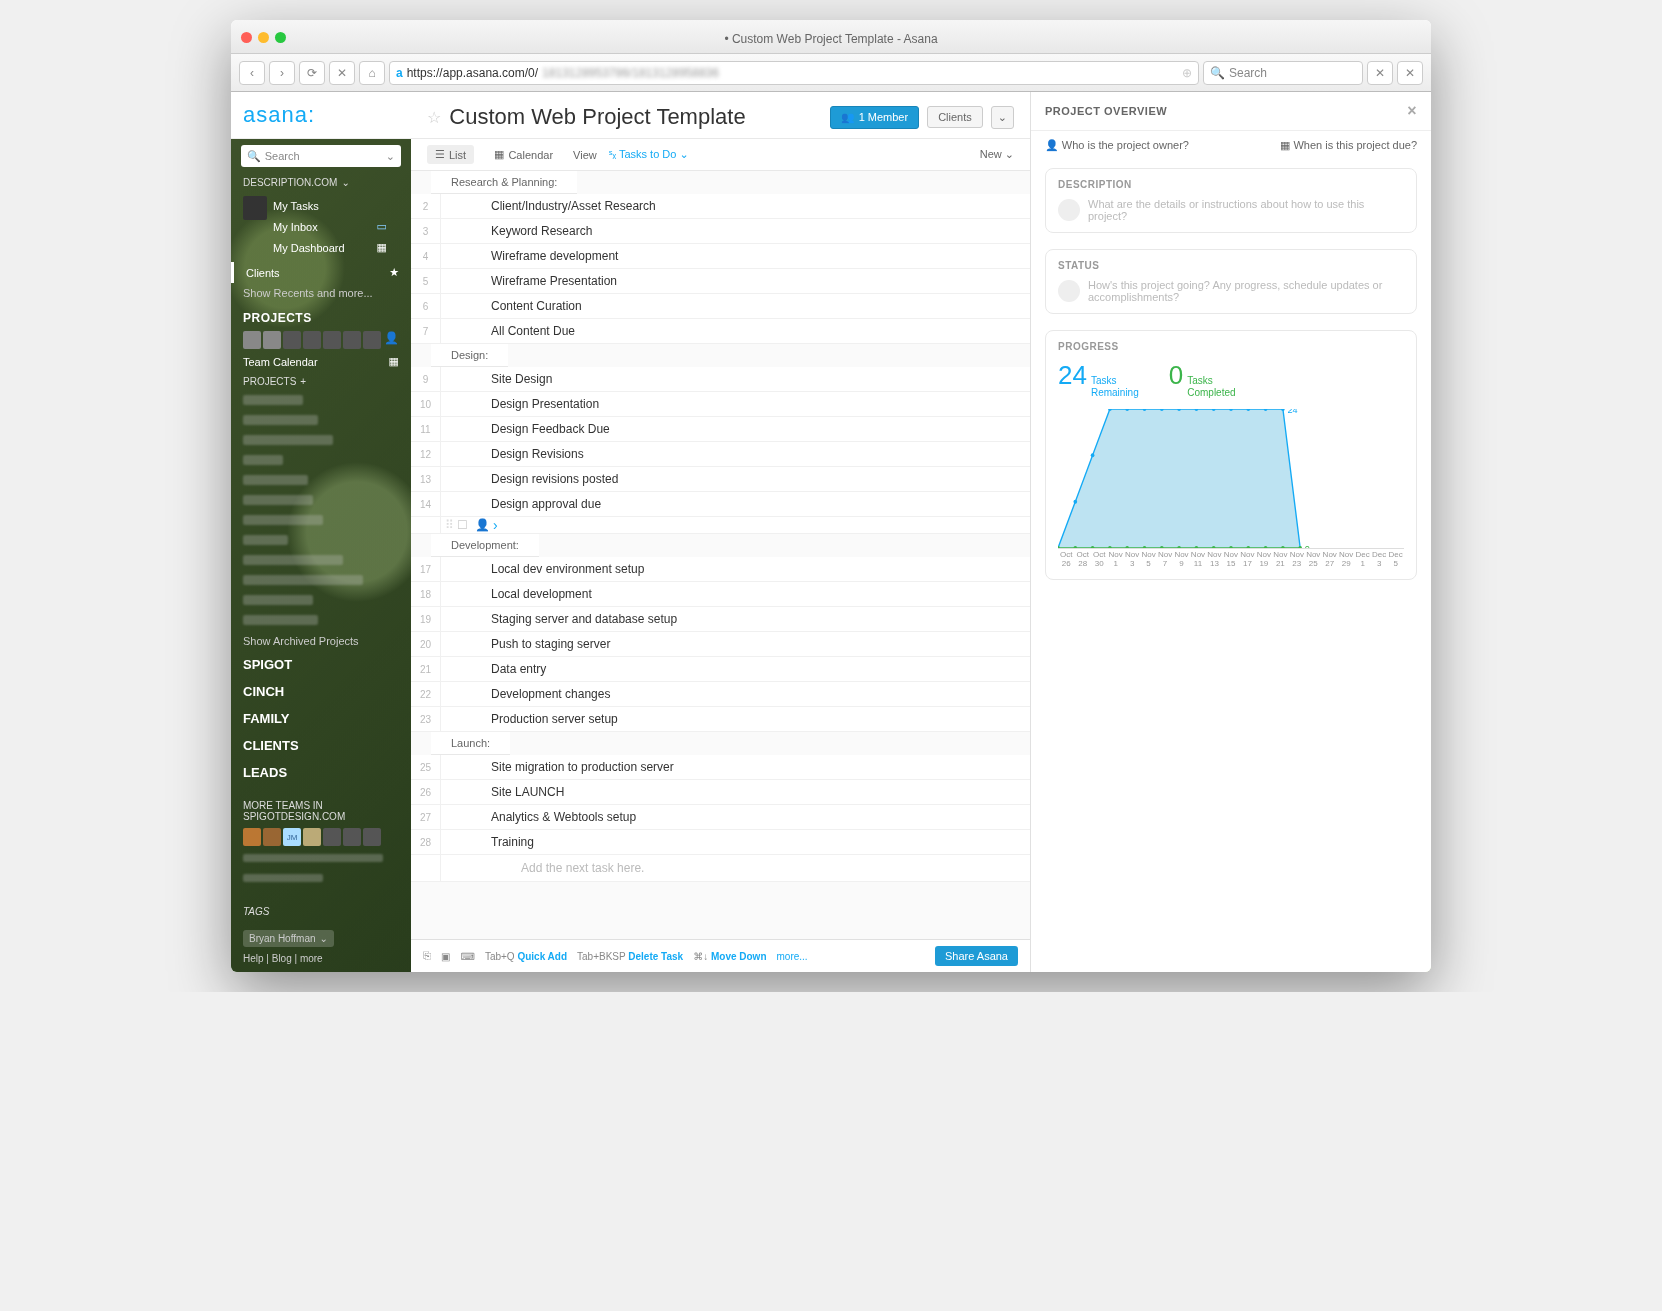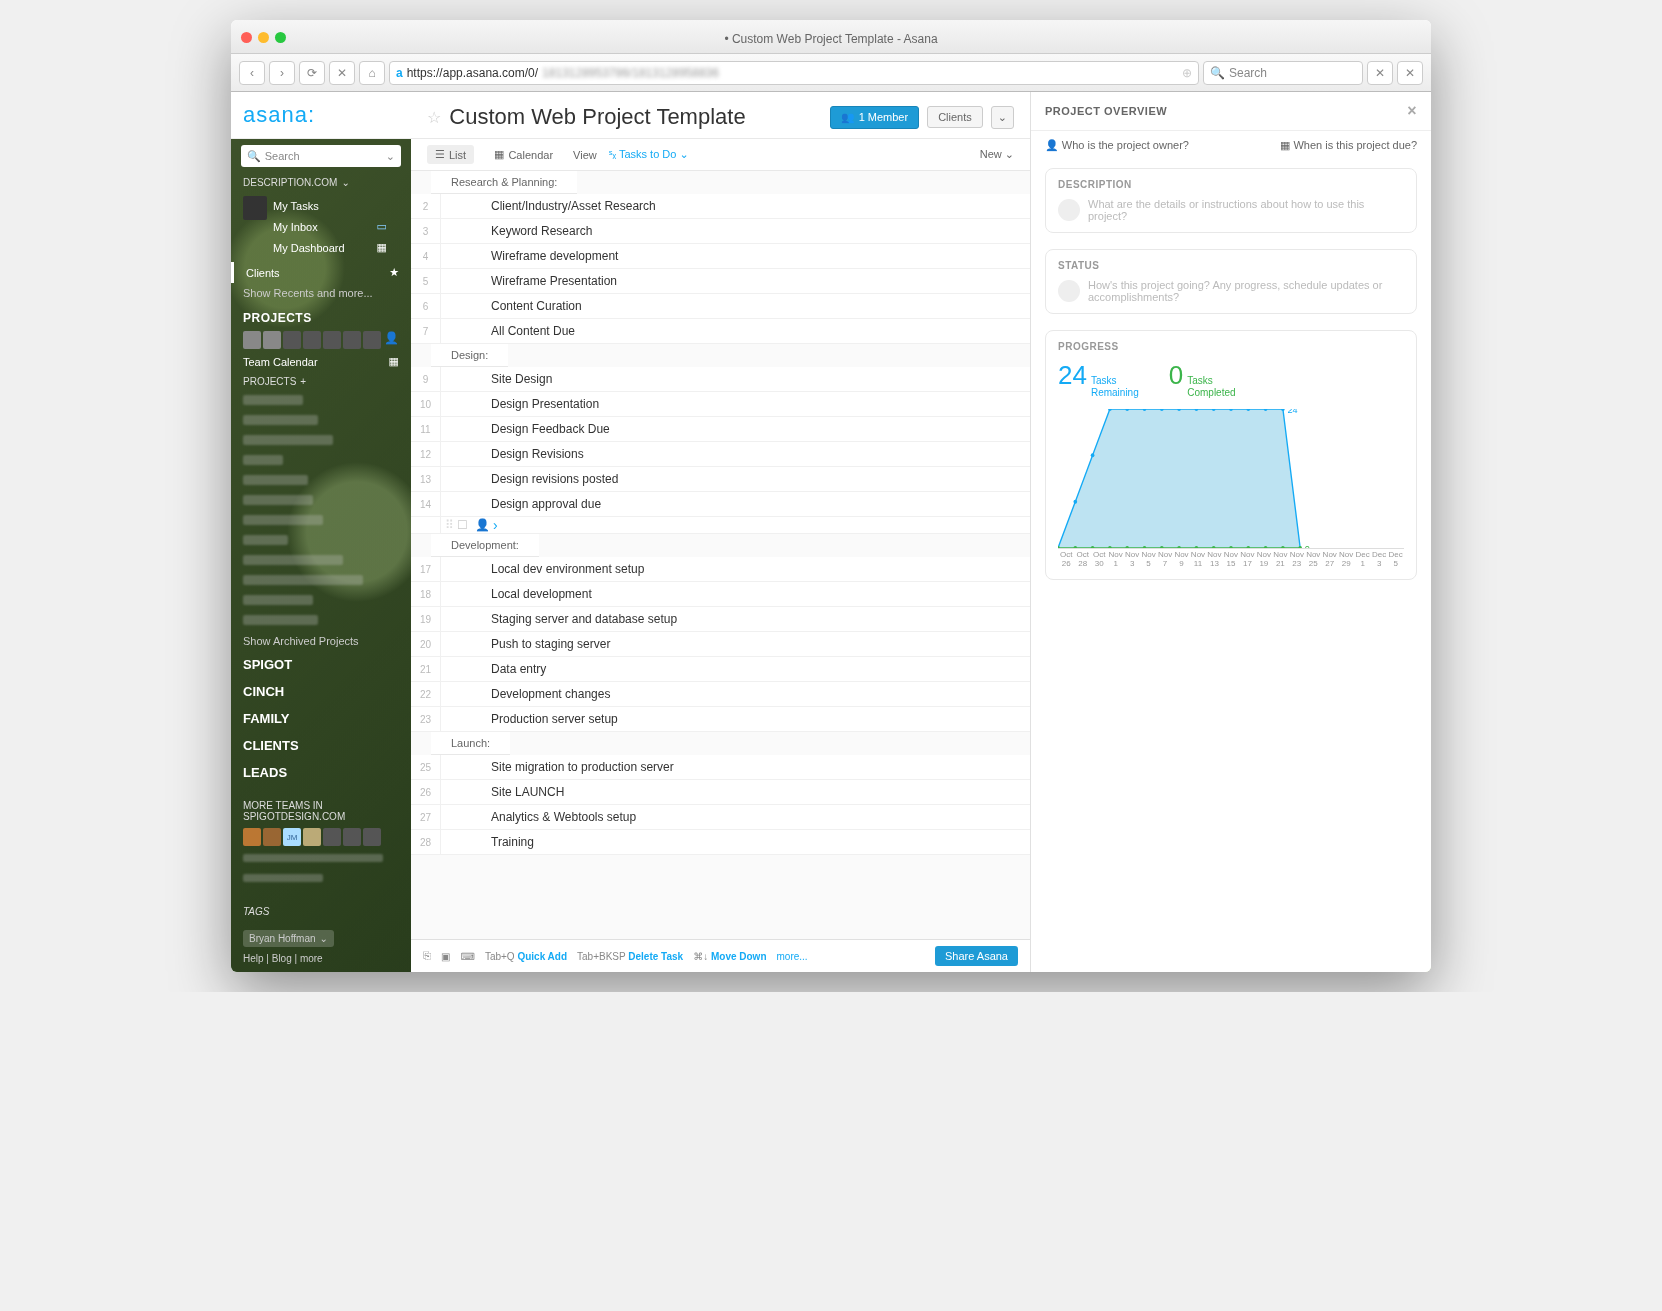--- a/index.html
+++ b/index.html
@@ -355,20 +355,24 @@
               <div class="num">26</div>
               <div class="txt">Site LAUNCH</div>
             </div>
             <div class="row">
               <div class="num">27</div>
               <div class="txt">Analytics &amp; Webtools setup</div>
             </div>
             <div class="row">
               <div class="num">28</div>
               <div class="txt">Training</div>
+            </div>
+            <div class="row">
+              <div class="num"></div>
+              <div class="placeholder">Add the next task here.</div>
             </div>
           </div>
 
         <div class="bottombar">
           <span>⎘</span>
           <span>▣</span>
           <span>⌨</span>
           <span><span>Tab+Q</span> <b class="link">Quick Add</b></span>
           <span><span>Tab+BKSP</span> <b class="link">Delete Task</b></span>
           <span><span>⌘↓</span> <b class="link">Move Down</b></span>

